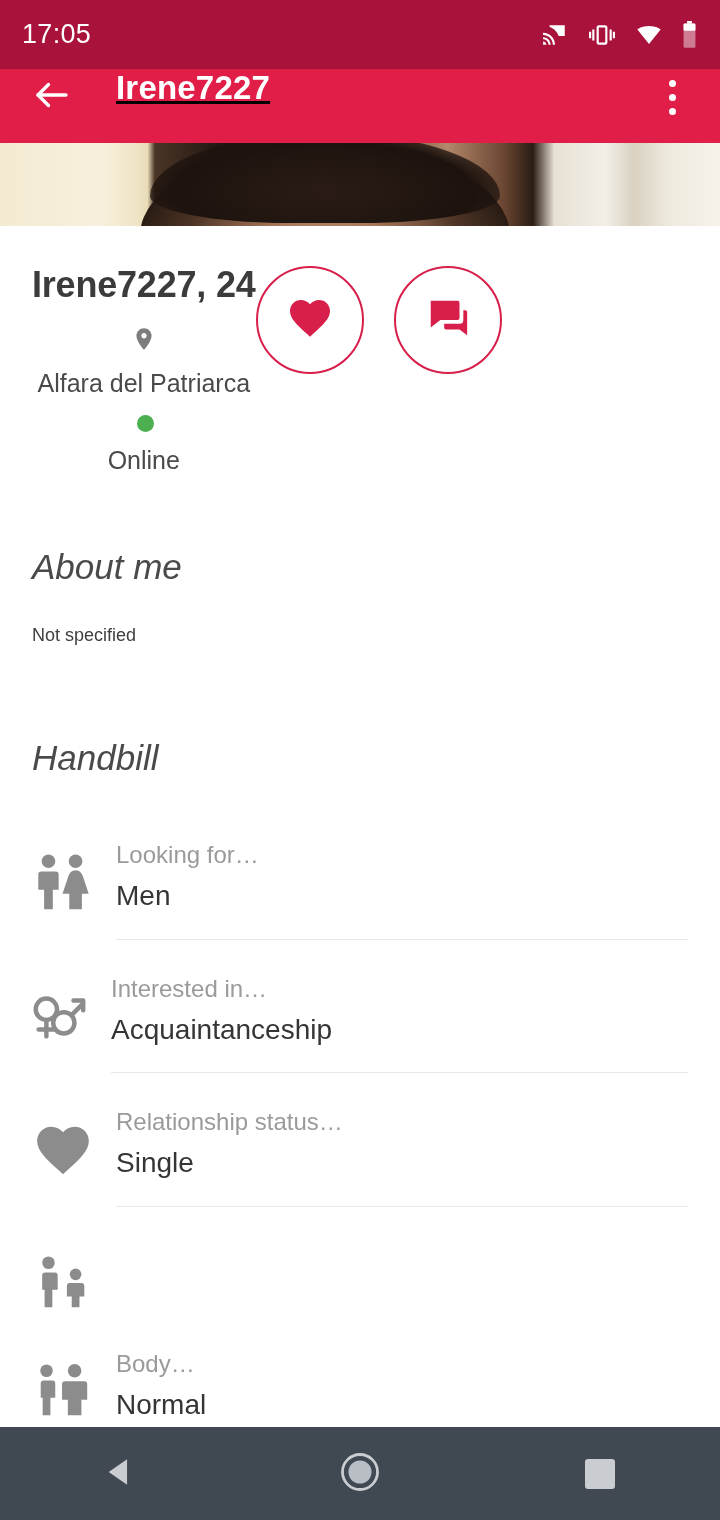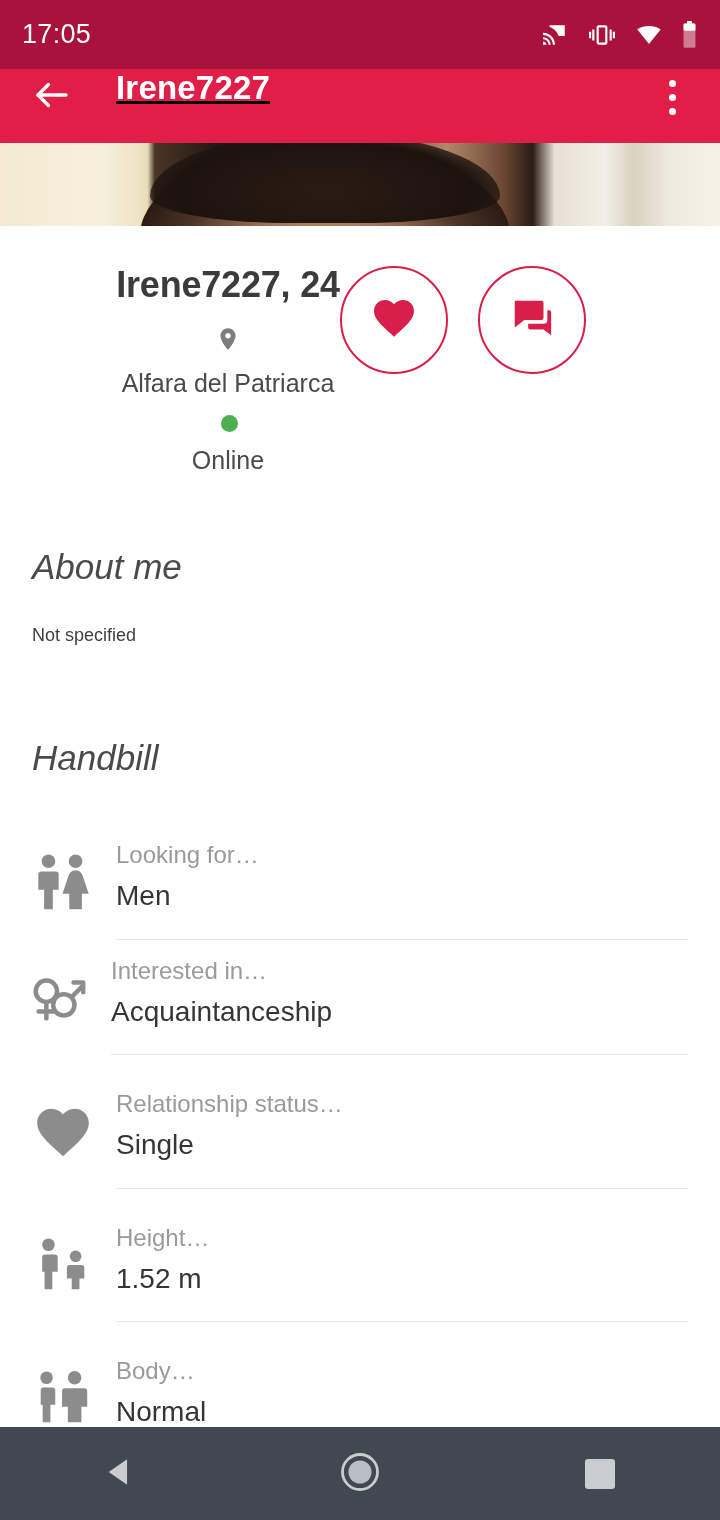--- a/index.html
+++ b/index.html
@@ -58,21 +58,21 @@
   }
   .photo-fringe {
     position:absolute; left:150px; top:-10px; width:350px; height:90px;
     border-radius:50% 50% 40% 40% / 70% 70% 30% 30%;
     background:radial-gradient(ellipse at 50% 65%, #2a1c14 0%, #1d130e 60%, rgba(29,19,14,0) 100%);
   }
 
   
   .identity {
     padding:36px 32px 0 32px;
-    display:flex; justify-content:center; align-items:flex-start;
+    display:flex; justify-content:flex-start; align-items:flex-start;
   }
   .ident-left { padding-top:2px; }
   .display-name {
     font-size:36px; font-weight:bold; color:#3b3b3b; letter-spacing:-.2px;
   }
   .meta-row {
     display:flex; align-items:center; gap:14px; margin-top:17px;flex-direction:column;
   }
   .meta-text { font-size:25px; color:#4a4a4a; }
   .dot-online { width:17px; height:17px; border-radius:50%; background:#4caf50; margin-left:4px; }
@@ -229,21 +229,21 @@
           <path d="M45 19c4 0 6 2 7.5 6l6 18h-7v16h-13V43h-7l6-18c1.5-4 3.5-6 7.5-6z"></path>
         </svg>
       </div>
       <div class="hb-content">
         <div class="hb-label">Looking for…</div>
         <div class="hb-value">Men</div>
         <div class="hb-divider"></div>
       </div>
     </div>
 
-    <div class="hb-row" style="margin-top:16px;padding-left:27px;">
+    <div class="hb-row" style="margin-top:34px;padding-left:27px;">
       <div class="hb-icon">
         <svg width="62" height="62" viewBox="0 0 64 64" fill="none" stroke="#8c8c8c" stroke-width="4.6">
           <circle cx="20" cy="24" r="11"></circle>
           <line x1="20" y1="35" x2="20" y2="52" stroke-linecap="round"></line>
           <line x1="12" y1="45" x2="28" y2="45" stroke-linecap="round"></line>
           <circle cx="38" cy="38" r="11"></circle>
           <line x1="46" y1="30" x2="57" y2="19" stroke-linecap="round"></line>
           <polyline points="48,15 58,15 58,25" stroke-linecap="round" stroke-linejoin="round"></polyline>
         </svg>
       </div>
@@ -269,25 +269,20 @@
 
     <div class="hb-row" style="margin-top:34px;">
       <div class="hb-icon">
         <svg width="62" height="62" viewBox="0 0 64 64" fill="#8c8c8c">
           <circle cx="17" cy="10" r="6.5"></circle>
           <path d="M10.5 20h13a3 3 0 0 1 3 3v15h-5.5v18h-8V38H10.5V23a3 3 0 0 1 3-3z"></path>
           <circle cx="45" cy="22" r="6"></circle>
           <path d="M39 31h12a3 3 0 0 1 3 3v11h-5v11h-8V45h-5V34a3 3 0 0 1 3-3z"></path>
         </svg>
       </div>
-      <div class="hb-content">
-        <div class="hb-label">Height…</div>
-        <div class="hb-value">1.52 m</div>
-        <div class="hb-divider"></div>
-      </div>
     </div>
 
     <div class="hb-row" style="margin-top:34px;">
       <div class="hb-icon">
         <svg width="62" height="62" viewBox="0 0 64 64" fill="#8c8c8c">
           <circle cx="15" cy="10" r="6.5"></circle>
           <path d="M9 20h12a3 3 0 0 1 3 3v15h-5v18h-8V38H9V23a3 3 0 0 1 3-3z"></path>
           <circle cx="44" cy="10" r="7"></circle>
           <path d="M34 21h20a3 3 0 0 1 3 3v16h-6v16h-14V40h-6V24a3 3 0 0 1 3-3z"></path>
         </svg>

